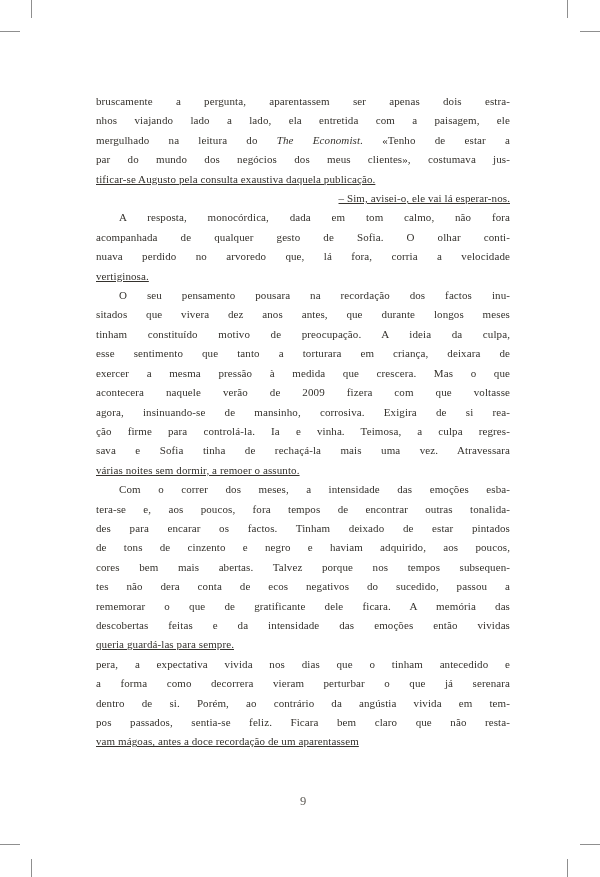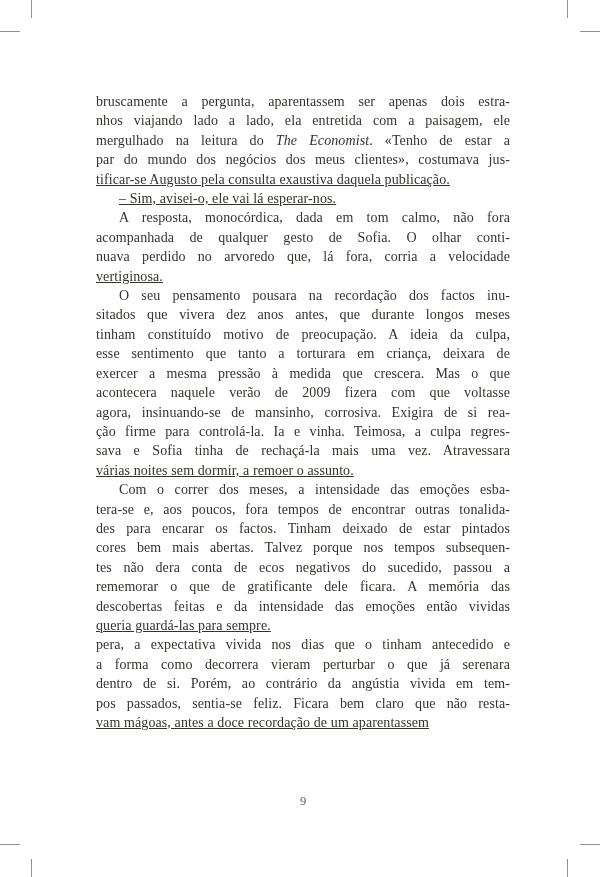--- a/index.html
+++ b/index.html
@@ -30,36 +30,37 @@
   .crop.br-h { left: 580px; top: 844px; }
   .crop.br-v { left: 567px; top: 859px; }
 
   
   #page-text {
     position: absolute;
     left: 96px;
     top: 92px;
     width: 414px;
     color: var(--ink, #35322d);
-    font-size: 14px;
+    font-size: 11px;
     line-height: 19.4px;
     letter-spacing: 0.1px;
   }
   .para { margin: 0; }
   .line {
     text-align: justify;
     text-align-last: justify;
   }
   .line.last {
     text-align-last: auto;
     text-align: left;
     text-decoration: underline;
   }
   .line.indent {
     text-indent: 23px;
+    text-align: right;
   }
   
   .page-number {
     position: absolute;
     left: 96px;
     top: 794px;
     width: 414px;
     text-align: center;
     font-size: 12.5px;
     color: var(--folio, #5d5a54);
@@ -103,20 +104,21 @@
       <div class="line">acontecera naquele verão de 2009 fizera com que voltasse</div>
       <div class="line">agora, insinuando-se de mansinho, corrosiva. Exigira de si rea-</div>
       <div class="line">ção firme para controlá-la. Ia e vinha. Teimosa, a culpa regres-</div>
       <div class="line">sava e Sofia tinha de rechaçá-la mais uma vez. Atravessara</div>
       <div class="line last">várias noites sem dormir, a remoer o assunto.</div>
     </div>
     <div class="para">
       <div class="line indent">Com o correr dos meses, a intensidade das emoções esba-</div>
       <div class="line">tera-se e, aos poucos, fora tempos de encontrar outras tonalida-</div>
       <div class="line">des para encarar os factos. Tinham deixado de estar pintados</div>
+      <div class="line">de tons de cinzento e negro e haviam adquirido, aos poucos,</div>
       <div class="line">cores bem mais abertas. Talvez porque nos tempos subsequen-</div>
       <div class="line">tes não dera conta de ecos negativos do sucedido, passou a</div>
       <div class="line">rememorar o que de gratificante dele ficara. A memória das</div>
       <div class="line">descobertas feitas e da intensidade das emoções então vividas</div>
       <div class="line last">queria guardá-las para sempre.</div>
     </div>
     <div class="para">
       <div class="line">pera, a expectativa vivida nos dias que o tinham antecedido e</div>
       <div class="line">a forma como decorrera vieram perturbar o que já serenara</div>
       <div class="line">dentro de si. Porém, ao contrário da angústia vivida em tem-</div>

